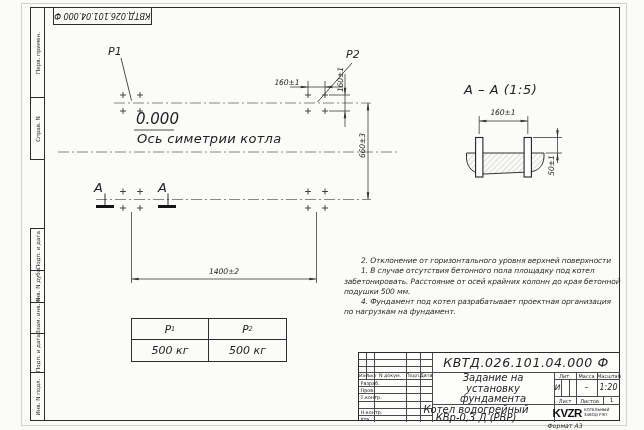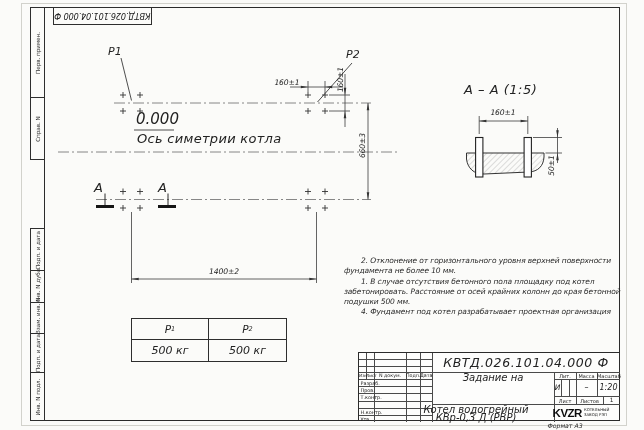--- a/index.html
+++ b/index.html
@@ -143,25 +143,25 @@
   <div class="cell" style="font-size:10.5px">
     <span>P</span>
       <sub style="font-size:6.5px">2</sub>
   </div>
   <div class="cell" style="font-size:11px">500 кг</div>
   <div class="cell" style="font-size:11px">500 кг</div>
 </div>
 
 <div class="abs" style="left:344px;top:256px;width:268px">
   <div class="note-line ind">2. Отклонение от горизонтального уровня верхней поверхности</div>
-  <div class="note-line">фундамента не более 10 мм.</div>
   <div class="note-line ind">1. В случае отсутствия бетонного пола площадку под котел</div>
   <div class="note-line">забетонировать. Расстояние от осей крайних колонн до края бетонной</div>
   <div class="note-line">подушки 500 мм.</div>
   <div class="note-line ind">4. Фундамент под котел разрабатывает проектная организация</div>
+  <div class="note-line">по нагрузкам на фундамент.</div>
 </div>
 
 <div class="abs" style="left:358px;top:352px;width:262px;height:69px;border:1.3px solid #2b2b2b;background:#fdfdfc">
 
   <div class="vl" style="left:7px;top:0;height:25.5px"></div>
   <div class="vl" style="left:15px;top:0;height:69px"></div>
   <div class="vl" style="left:47px;top:0;height:69px"></div>
   <div class="vl" style="left:61px;top:0;height:69px"></div>
   <div class="vl" style="left:73px;top:0;height:69px"></div>
   <div class="vl" style="left:195px;top:19px;height:50px"></div>
@@ -192,20 +192,22 @@
   <div class="tb" style="left:1.5px;top:26.7px;font-size:4.9px">Разраб.</div>
   <div class="tb" style="left:1.5px;top:34.2px;font-size:4.9px">Пров.</div>
   <div class="tb" style="left:1.5px;top:41.2px;font-size:4.9px">Т.контр.</div>
   <div class="tb" style="left:1.5px;top:56.2px;font-size:4.9px">Н.контр.</div>
   <div class="tb" style="left:1.5px;top:63.2px;font-size:4.9px">Утв.</div>
 
   <div class="tb c" style="left:73px;top:1px;width:188px;height:18px;line-height:18px;font-size:12.5px;font-style:italic;letter-spacing:0.6px">КВТД.026.101.04.000 Ф</div>
 
   <div class="tb c" style="left:73px;top:20px;width:122px;font-size:10px;font-style:italic;line-height:10.5px">
     <div>Задание на</div>
+    <div>установку</div>
+    <div>фундамента</div>
   </div>
 
   <div class="tb c" style="left:56px;top:53px;width:122px;font-size:10px;font-style:italic;line-height:7.5px">
     <div>Котел водогрейный</div>
     <div>КВр-0,3 Д (РВР)</div>
   </div>
 
   <div class="tb c" style="left:195px;top:20px;width:22px;font-size:5px">Лит.</div>
   <div class="tb c" style="left:217px;top:20px;width:21px;font-size:5px">Масса</div>
   <div class="tb c" style="left:238px;top:20px;width:23px;font-size:5px">Масштаб</div>

